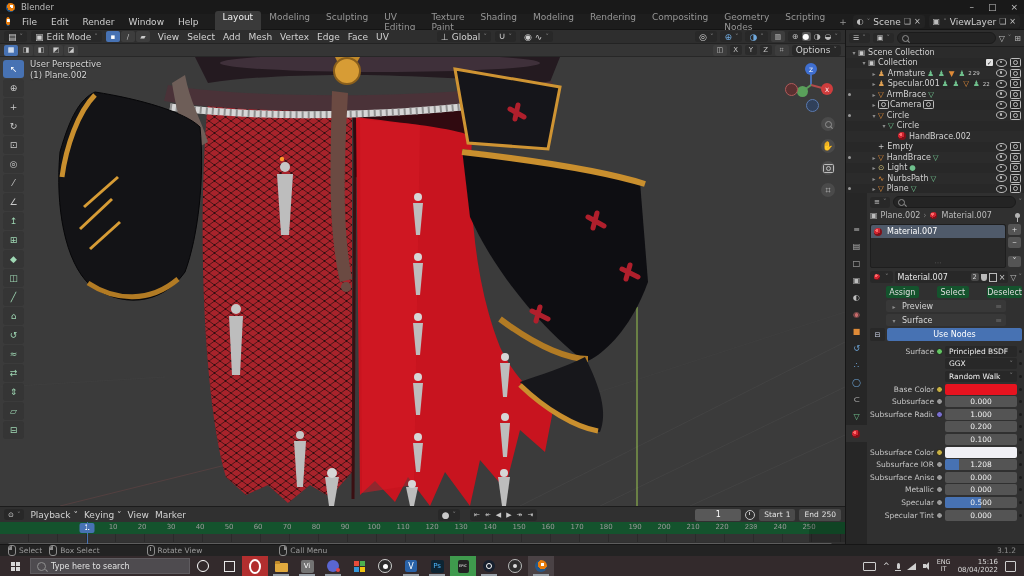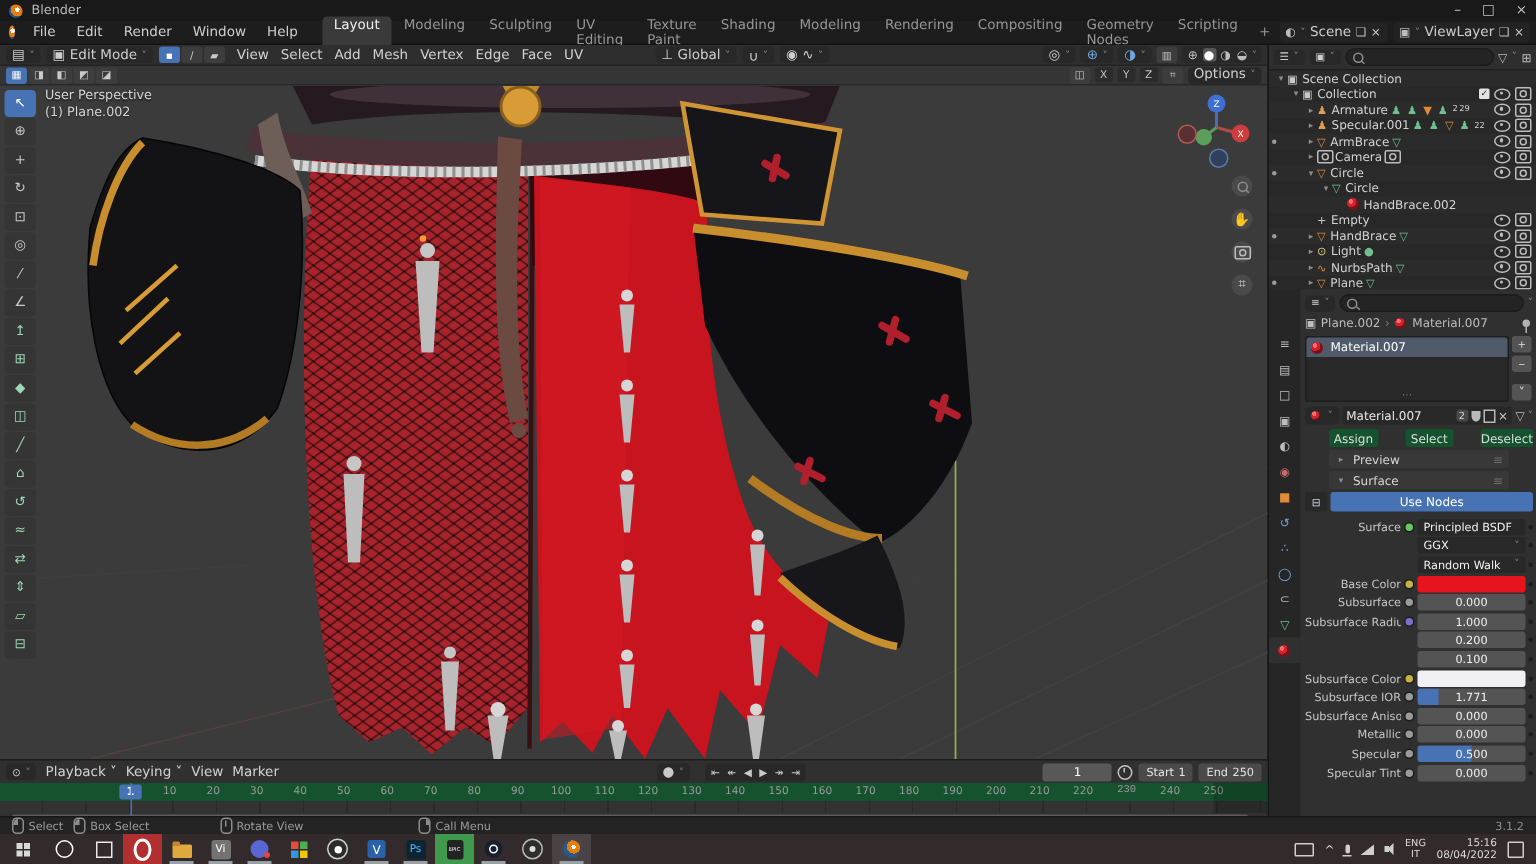--- a/index.html
+++ b/index.html
@@ -775,21 +775,21 @@
               <span class="plabel">Subsurface Color</span>
               <span class="sockdot" style="background: rgb(201, 177, 67); border-color: rgb(28, 28, 28);"></span>
               <span class="pfield" style="background: rgb(240, 240, 245);"></span>
               <span class="rdot"></span>
             </div>
             <div class="prow">
               <span class="plabel">Subsurface IOR</span>
               <span class="sockdot" style="background: rgb(154, 154, 154); border-color: rgb(28, 28, 28);"></span>
               <span class="pfield">
                 <span class="pfill" style="width: 20%;"></span>
-                <span class="pval">1.771</span>
+                <span class="pval">1.208</span>
               </span>
               <span class="rdot"></span>
             </div>
             <div class="prow">
               <span class="plabel">Subsurface Anisot...</span>
               <span class="sockdot" style="background: rgb(154, 154, 154); border-color: rgb(28, 28, 28);"></span>
               <span class="pfield">
                 <span class="pval">0.000</span>
               </span>
               <span class="rdot"></span>
@@ -918,20 +918,24 @@
 
   <div id="taskbar" class="abs">
     <div id="startbtn">
         <span class="win">
           <span></span>
           <span></span>
           <span></span>
           <span></span>
         </span>
       </div>
+    <div id="tsearch">
+      <span class="mag" style="width:7px;height:7px"></span>
+      <span>Type here to search</span>
+    </div>
     <div id="apps">
         <div class="tile">
           <span class="circ" style="width: 10px; height: 10px; border: 1.5px solid rgb(255, 255, 255);"></span>
         </div>
         <div class="tile">
           <span style="width: 9px; height: 9px; border: 1px solid rgb(232, 232, 232);"></span>
         </div>
         <div class="tile" style="background: rgb(178, 47, 47);">
           <span class="circ" style="width: 8px; height: 11px; border: 2.5px solid rgb(255, 255, 255); border-radius: 50%;"></span>
         </div>

